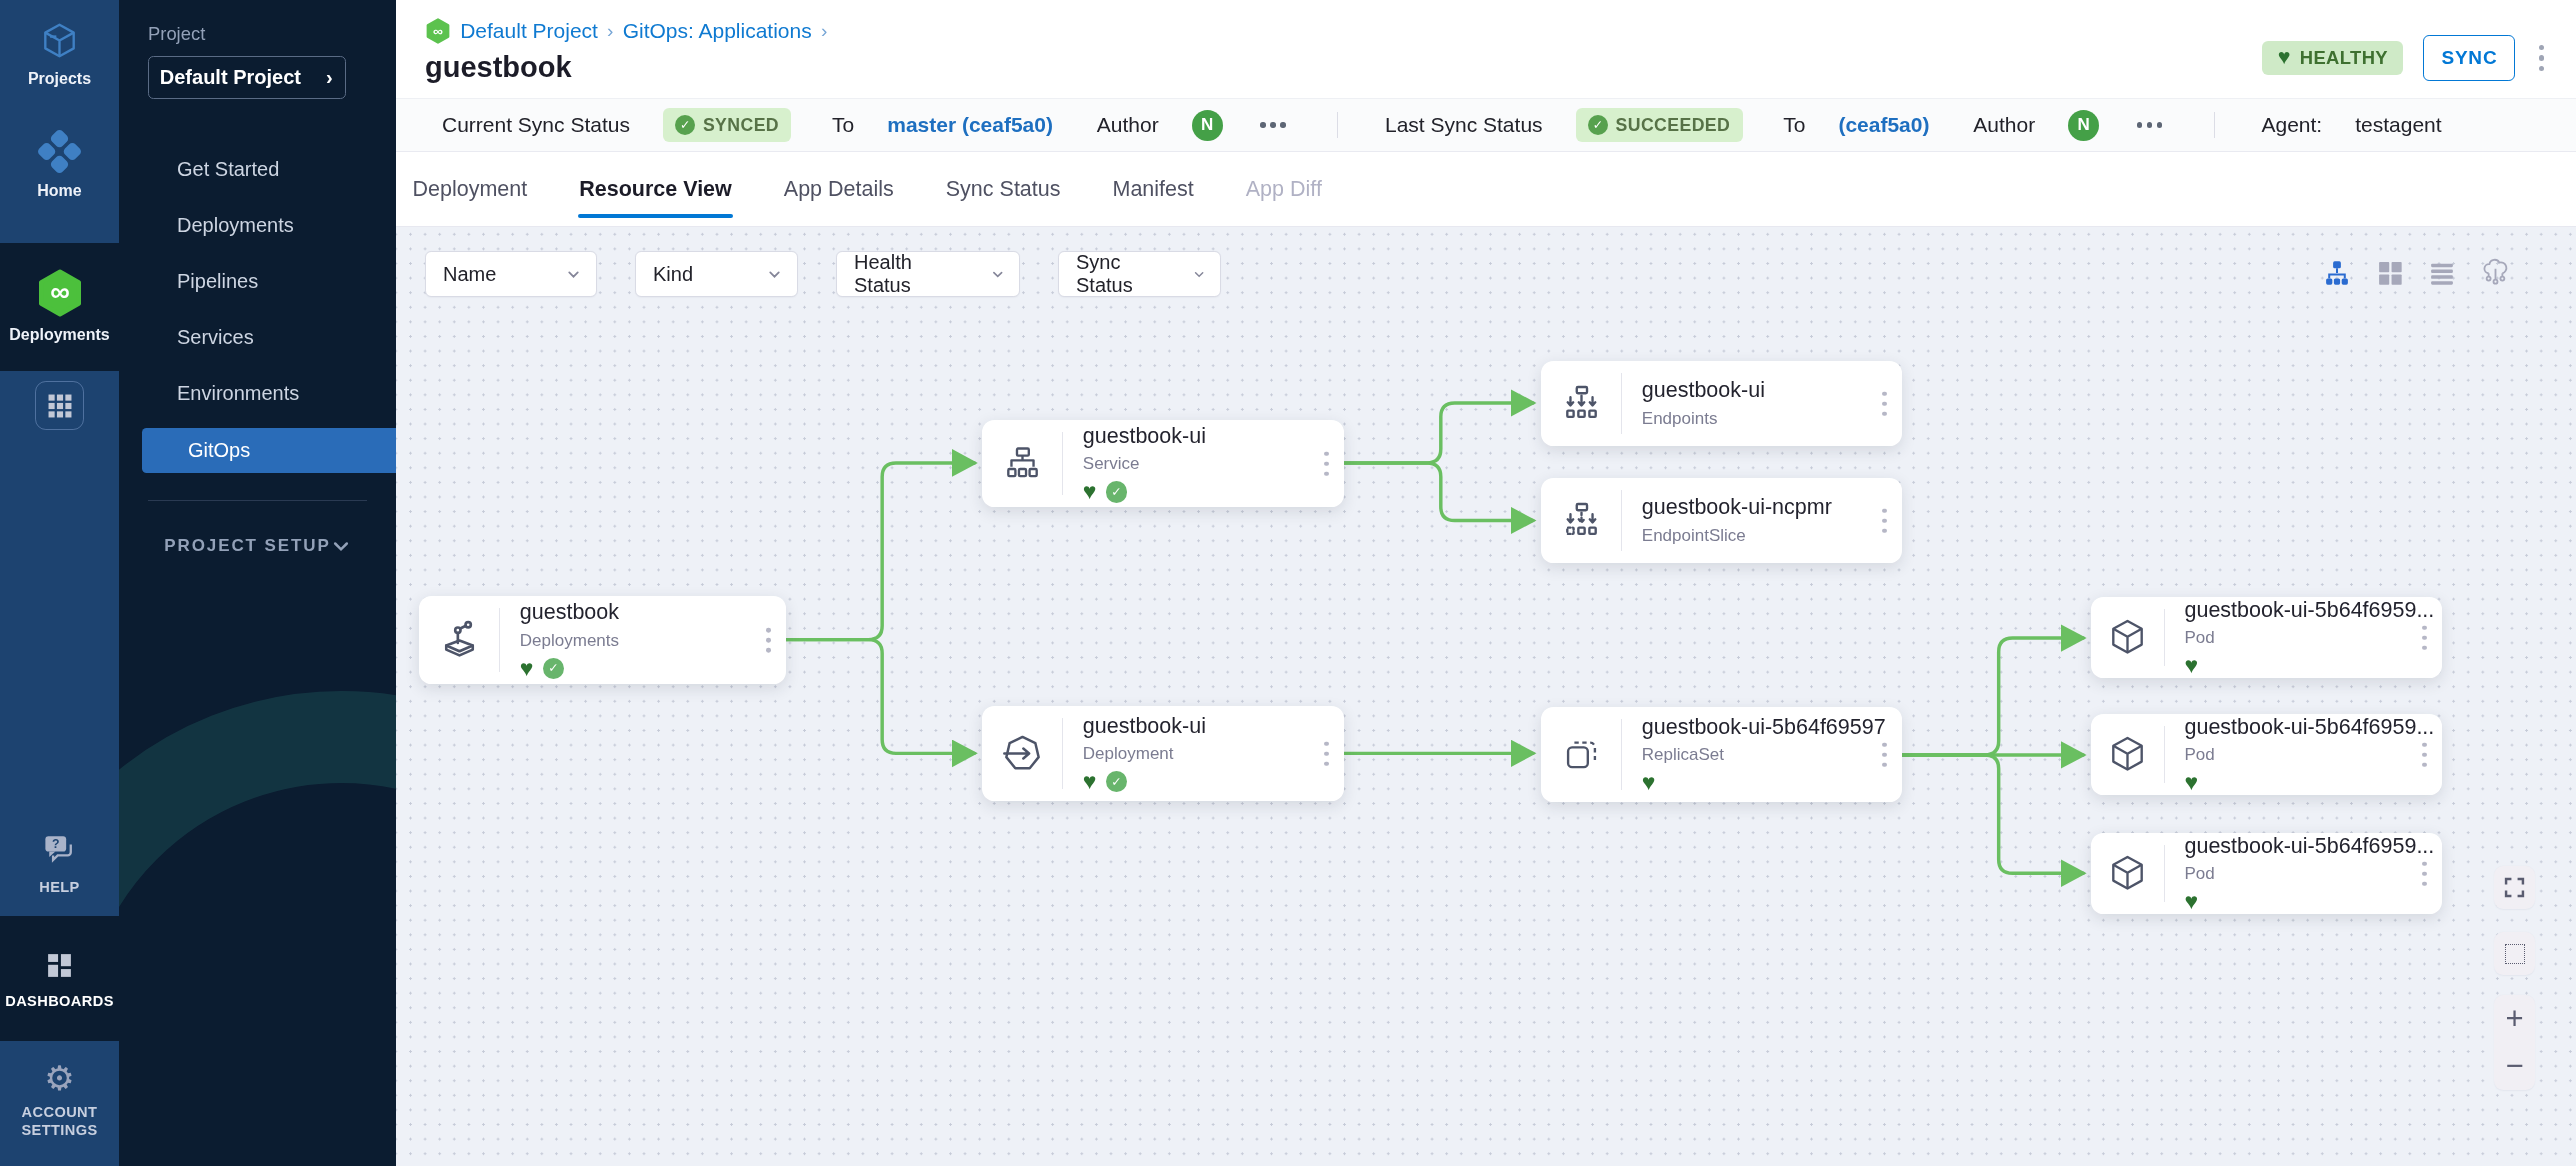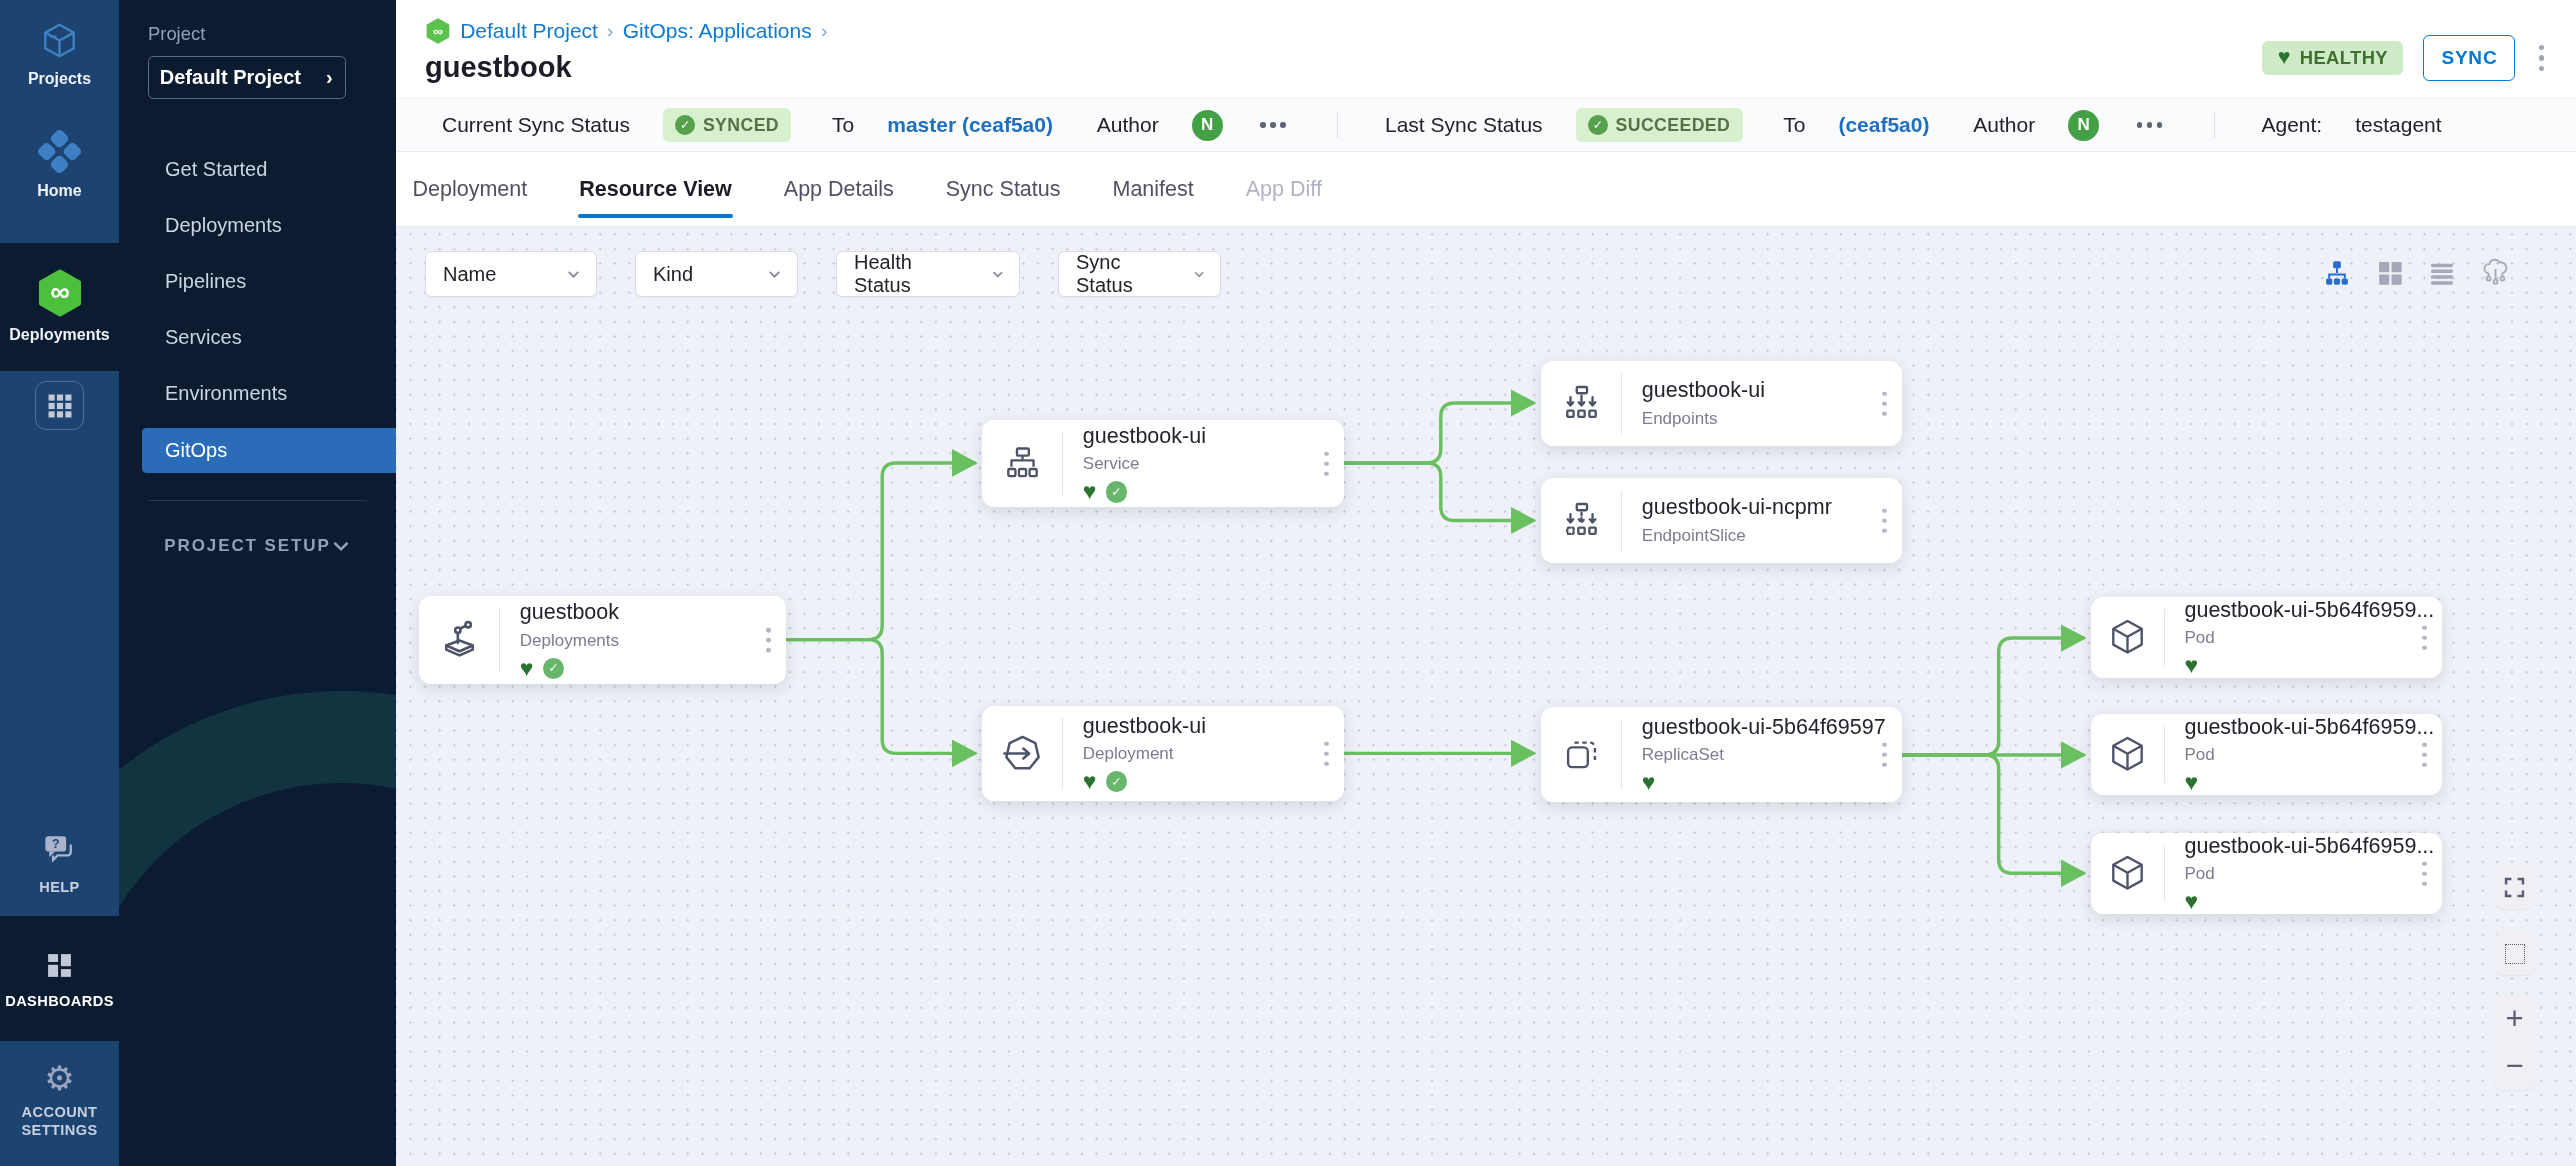--- a/index.html
+++ b/index.html
@@ -26,22 +26,22 @@
   .sidebar::after { content:""; position:absolute; left:-131px; bottom:-231px;
     width:523px; height:523px; border-radius:50%; border:92px solid rgba(26,73,80,.55); }
   .sb-section-label { margin:23px 0 10.8px 29px; font-size:18.4px; color:#93a1b8; }
   .project-select { margin-left:29px; width:198px; height:43px; border:0.8px solid #5a6b85;
     border-radius:5.4px; background:transparent; display:flex; align-items:center;
     justify-content:space-between; padding:0 12.3px 0 10.8px; cursor:pointer; }
   .project-select .pname { color:#fff; font-size:20px; font-weight:600; }
   .project-select .chev { color:#fff; font-size:20px; font-weight:700; }
   .sb-menu { margin-top:43px; display:flex; flex-direction:column; }
   .sb-item { height:56px; display:flex; align-items:center; padding-left:46px;
-    font-size:20px; color:#cdd5e2; cursor:pointer; }
-  .sb-item.active { background:#2a6cb8; color:#fff; margin-left:23px; padding-left:23px;
+    font-size:20px; color:#cdd5e2; cursor:pointer;margin-left:12px; }
+  .sb-item.active { background:#2a6cb8; color:#fff; margin-left:23px; 
     border-radius:4.6px 0 0 4.6px; height:45px; margin-top:6.1px; margin-bottom:5.4px; }
   .sb-divider { height:0.8px; background:#2a3a52; margin:21.5px 29px 0 29px; }
   .sb-footer { margin:35px 29px 0 29px; display:flex; align-items:center;
     justify-content:center; cursor:pointer; }
   .sb-footer .flbl { font-size:17px; letter-spacing:1.9px; color:#93a1b8; font-weight:600; }
 
   
   .main { position:absolute; left:374px; top:0; right:0; bottom:0; background:#fff; }
 
   .hdr { position:relative; height:98px; }

